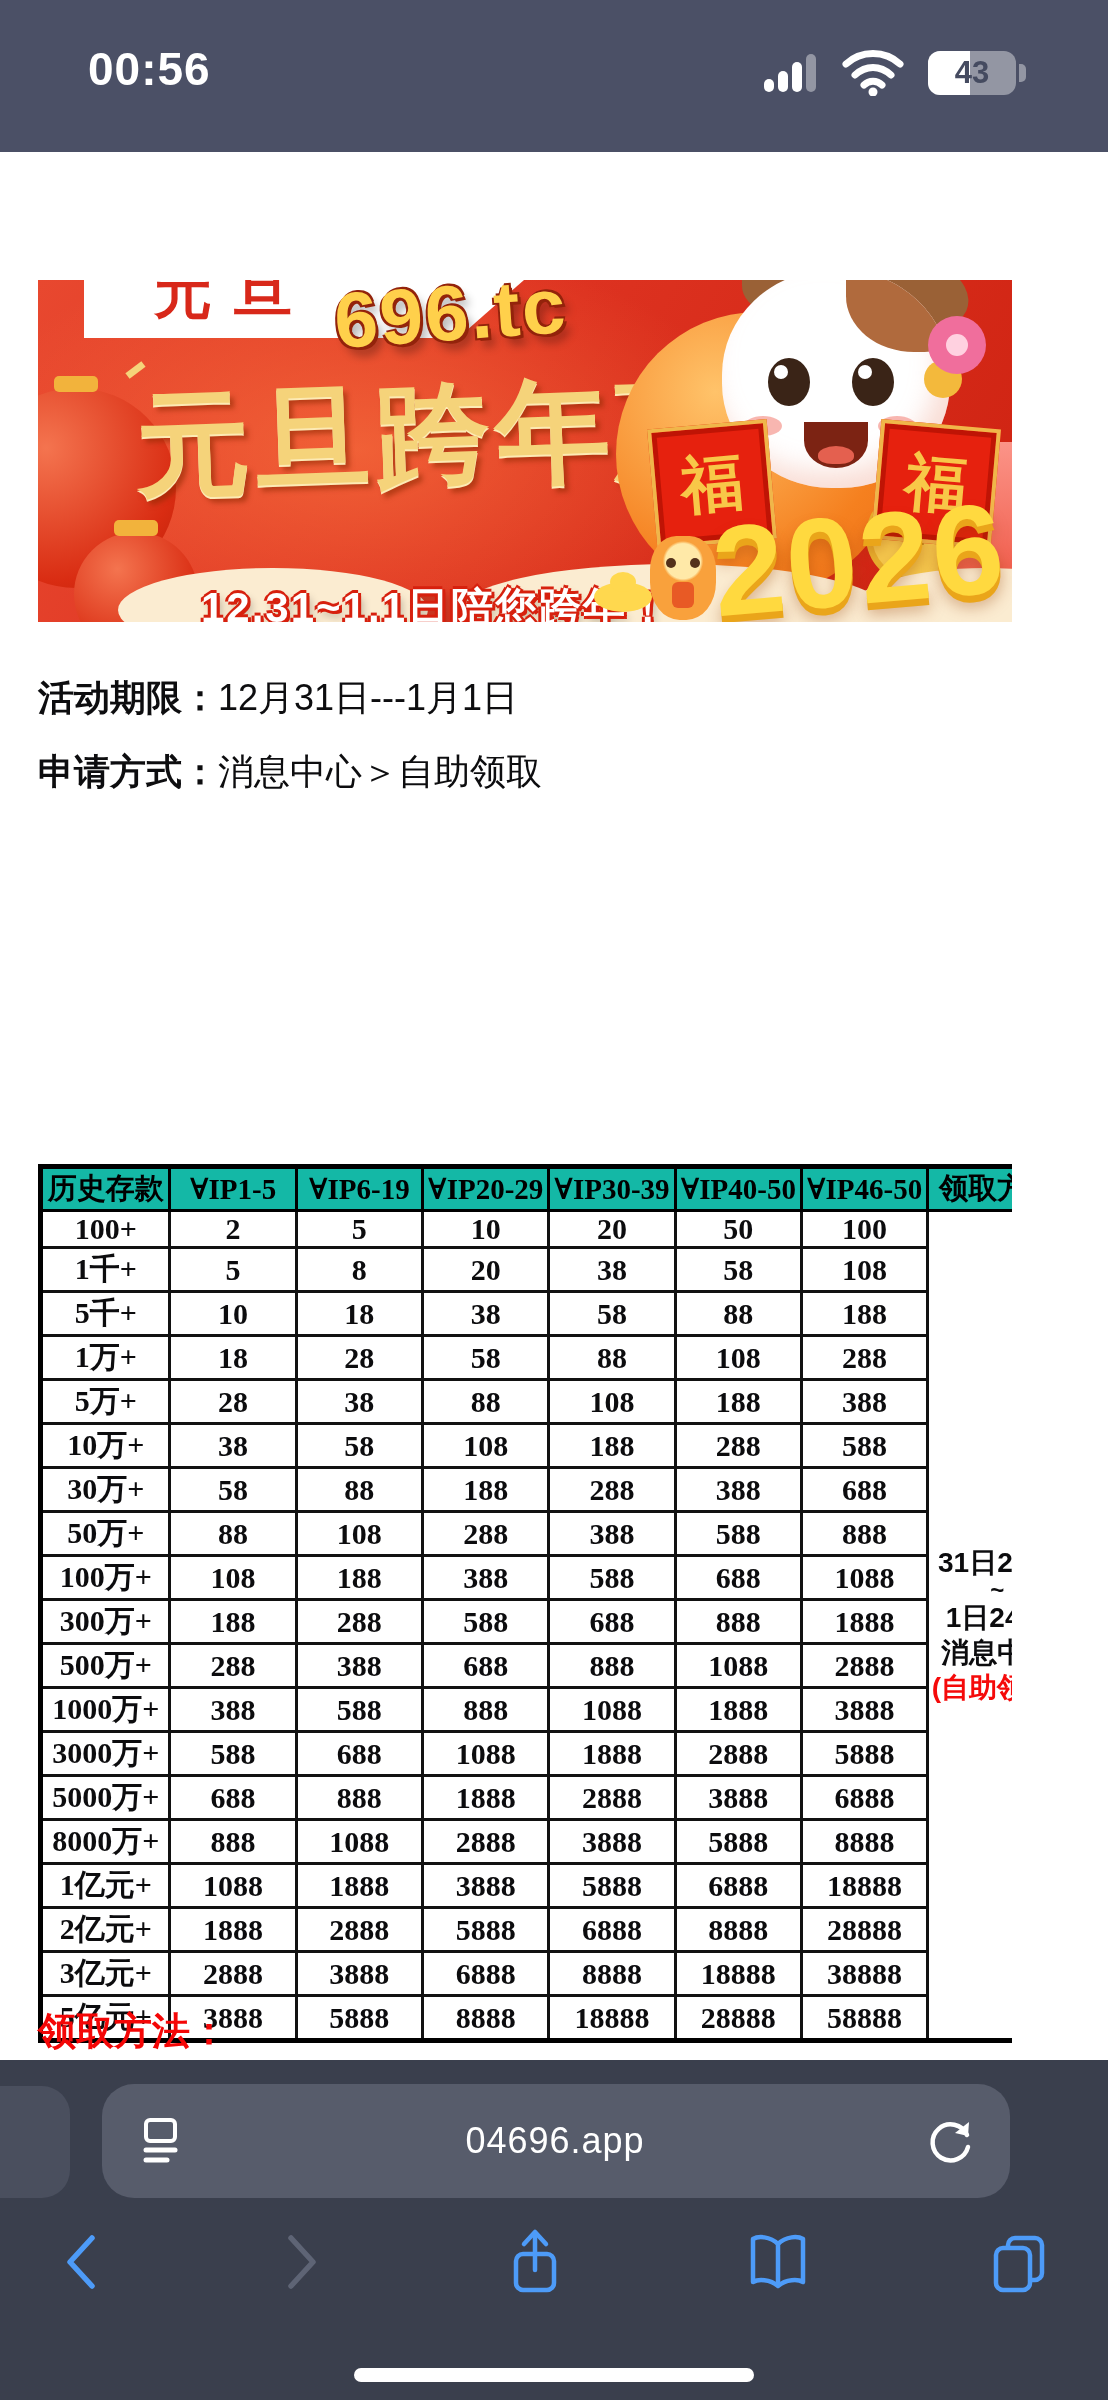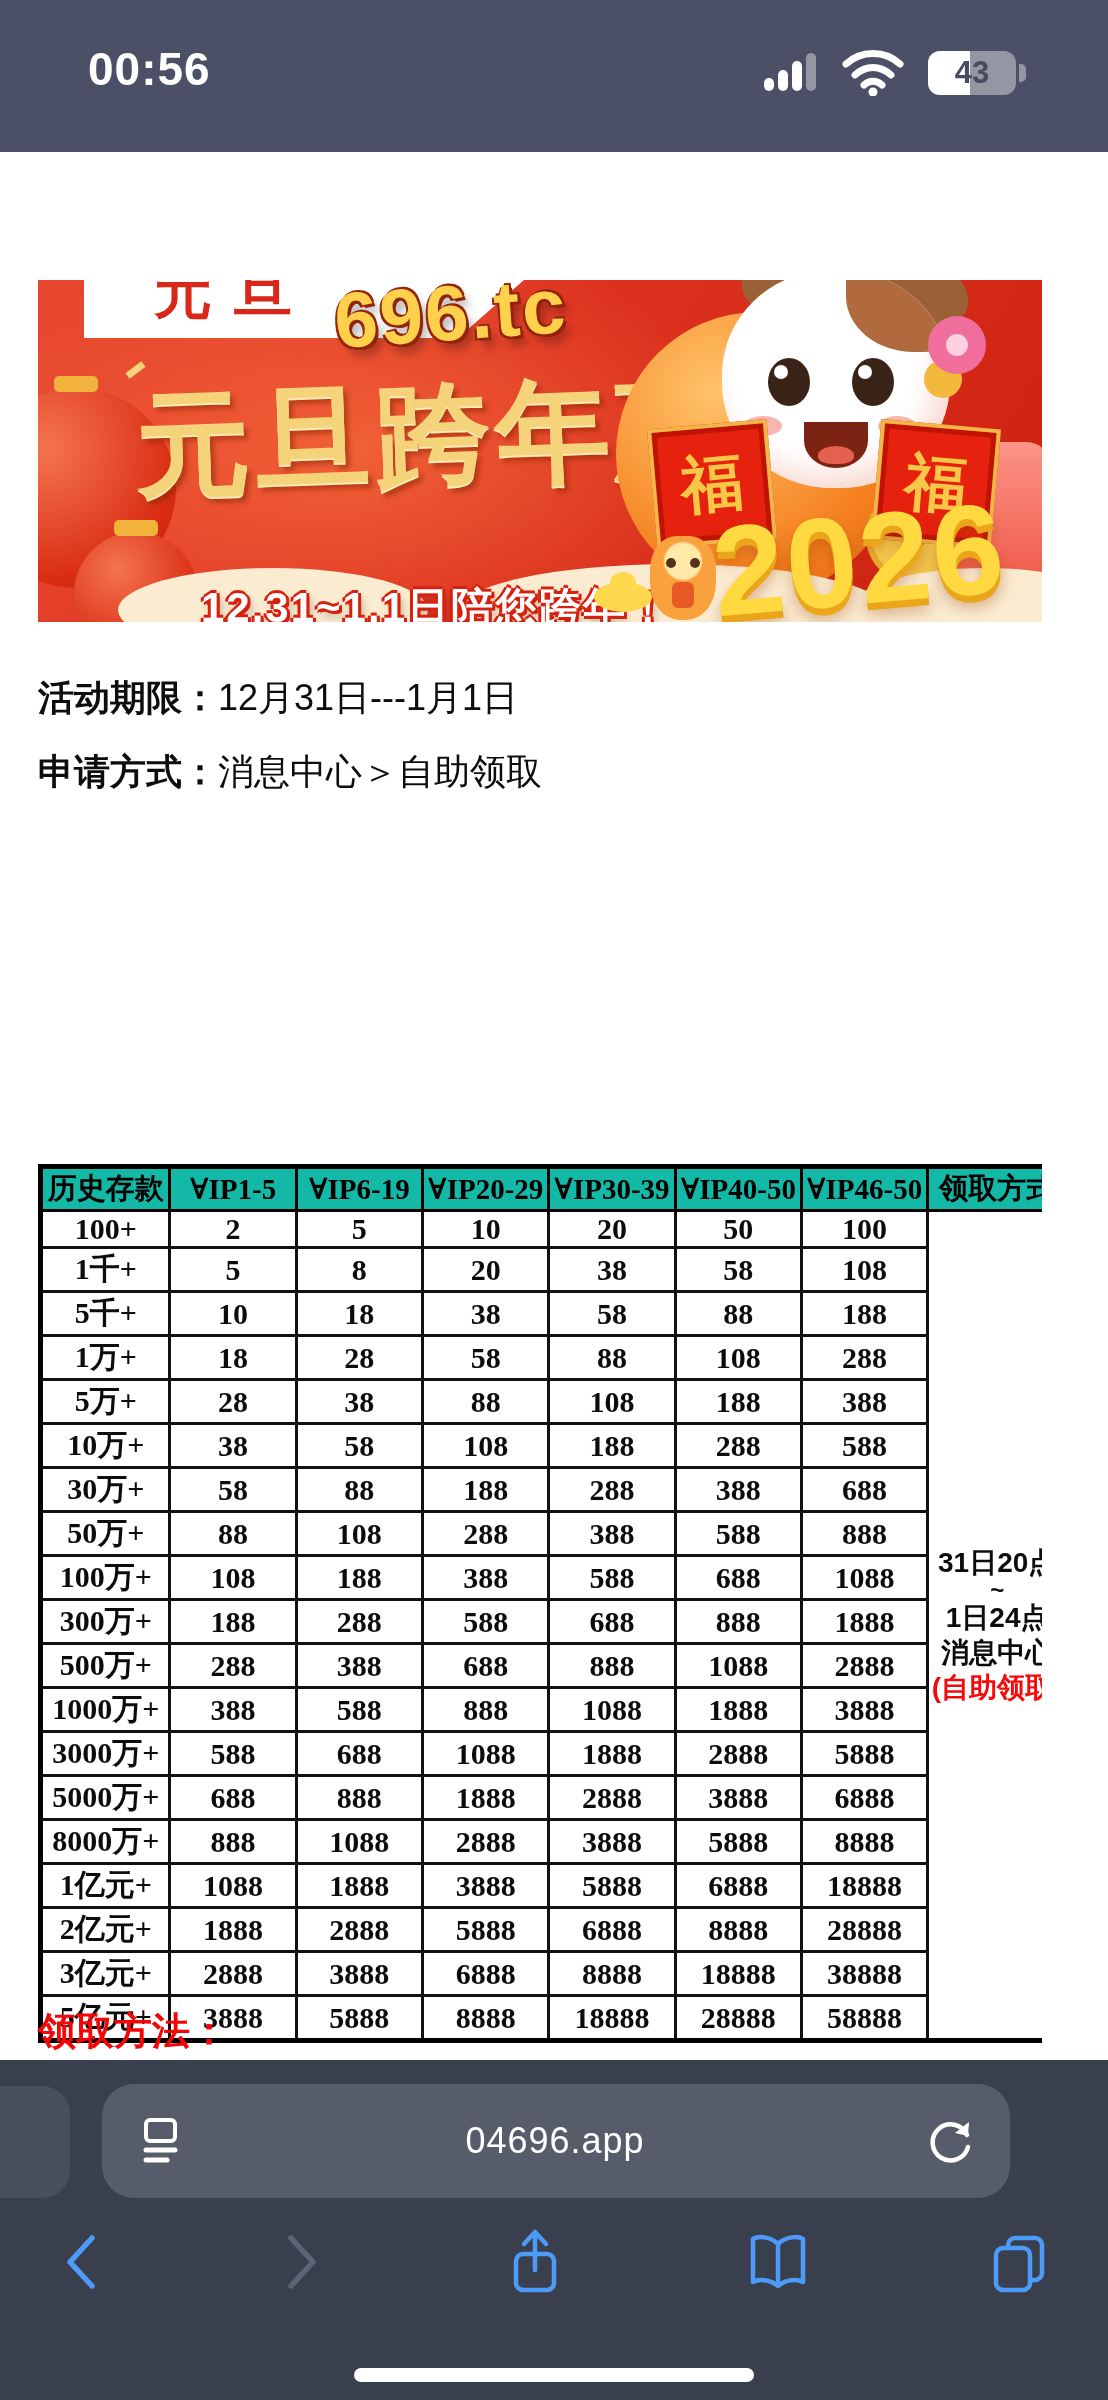--- a/index.html
+++ b/index.html
@@ -2,34 +2,34 @@
 <html><head>
 <meta charset="utf-8">
 <style>
   html,body{margin:0;padding:0;background:#000;}
   .phone{position:relative;width:1108px;height:2400px;background:#fff;overflow:hidden;
          font-family:"Liberation Sans","DejaVu Sans",sans-serif;}
 
   
   .status-bar{position:absolute;left:0;top:0;width:100%;height:152px;background:#4b5066;color:#fff;z-index:30;}
   .time{position:absolute;left:88px;top:42px;font-size:46px;font-weight:700;letter-spacing:1px;}
-  .status-icons{position:absolute;right:82px;top:50px;display:flex;gap:24px;}
+  .status-icons{position:absolute;right:82px;top:50px;display:flex;align-items:center;gap:24px;}
   .battery{position:relative;width:88px;height:44px;border-radius:12px;background:rgba(255,255,255,.4);overflow:hidden;}
   .battery-fill{position:absolute;left:0;top:0;bottom:0;width:48%;background:#fff;}
   .battery-num{position:absolute;inset:0;display:flex;align-items:center;justify-content:center;
                font-size:31px;font-weight:800;color:#454b60;letter-spacing:0;}
   .battery-nub{width:7px;height:18px;background:rgba(255,255,255,.4);border-radius:0 5px 5px 0;margin-left:3px;}
 
   
   .nav-bar{position:absolute;left:0;top:152px;width:100%;height:128px;background:#fff;z-index:25;}
   .nav-back{position:absolute;left:64px;top:34px;}
   .nav-title{width:100%;text-align:center;line-height:124px;font-size:42px;font-weight:700;color:#0b0b0d;}
 
   
-  .content{position:absolute;left:0;top:280px;width:1012px;height:1780px;background:#fff;overflow:hidden;padding-left:30px;}
+  .content{position:absolute;left:0;top:280px;width:1012px;height:1780px;background:#fff;overflow:hidden;}
 
   
   .banner{position:absolute;left:38px;top:0;width:1032px;height:342px;overflow:hidden;
           background:linear-gradient(120deg,#e8482f 0%,#dd3220 45%,#cd2110 100%);}
   .banner .glow{position:absolute;left:-80px;top:-40px;width:800px;height:420px;border-radius:50%;
           background:radial-gradient(closest-side,rgba(255,130,70,.55),rgba(255,130,70,0));}
   .b-lantern{position:absolute;border-radius:50%;background:radial-gradient(circle at 35% 30%,#f4744f,#d92c12 70%,#b81f07);}
   .b-lantern.l1{left:-62px;top:108px;width:200px;height:200px;}
   .b-lantern.l2{left:36px;top:252px;width:124px;height:124px;}
   .b-lantern .cap{position:absolute;left:50%;top:-12px;transform:translateX(-50%);width:44px;height:16px;background:#f2b33c;border-radius:5px;}

